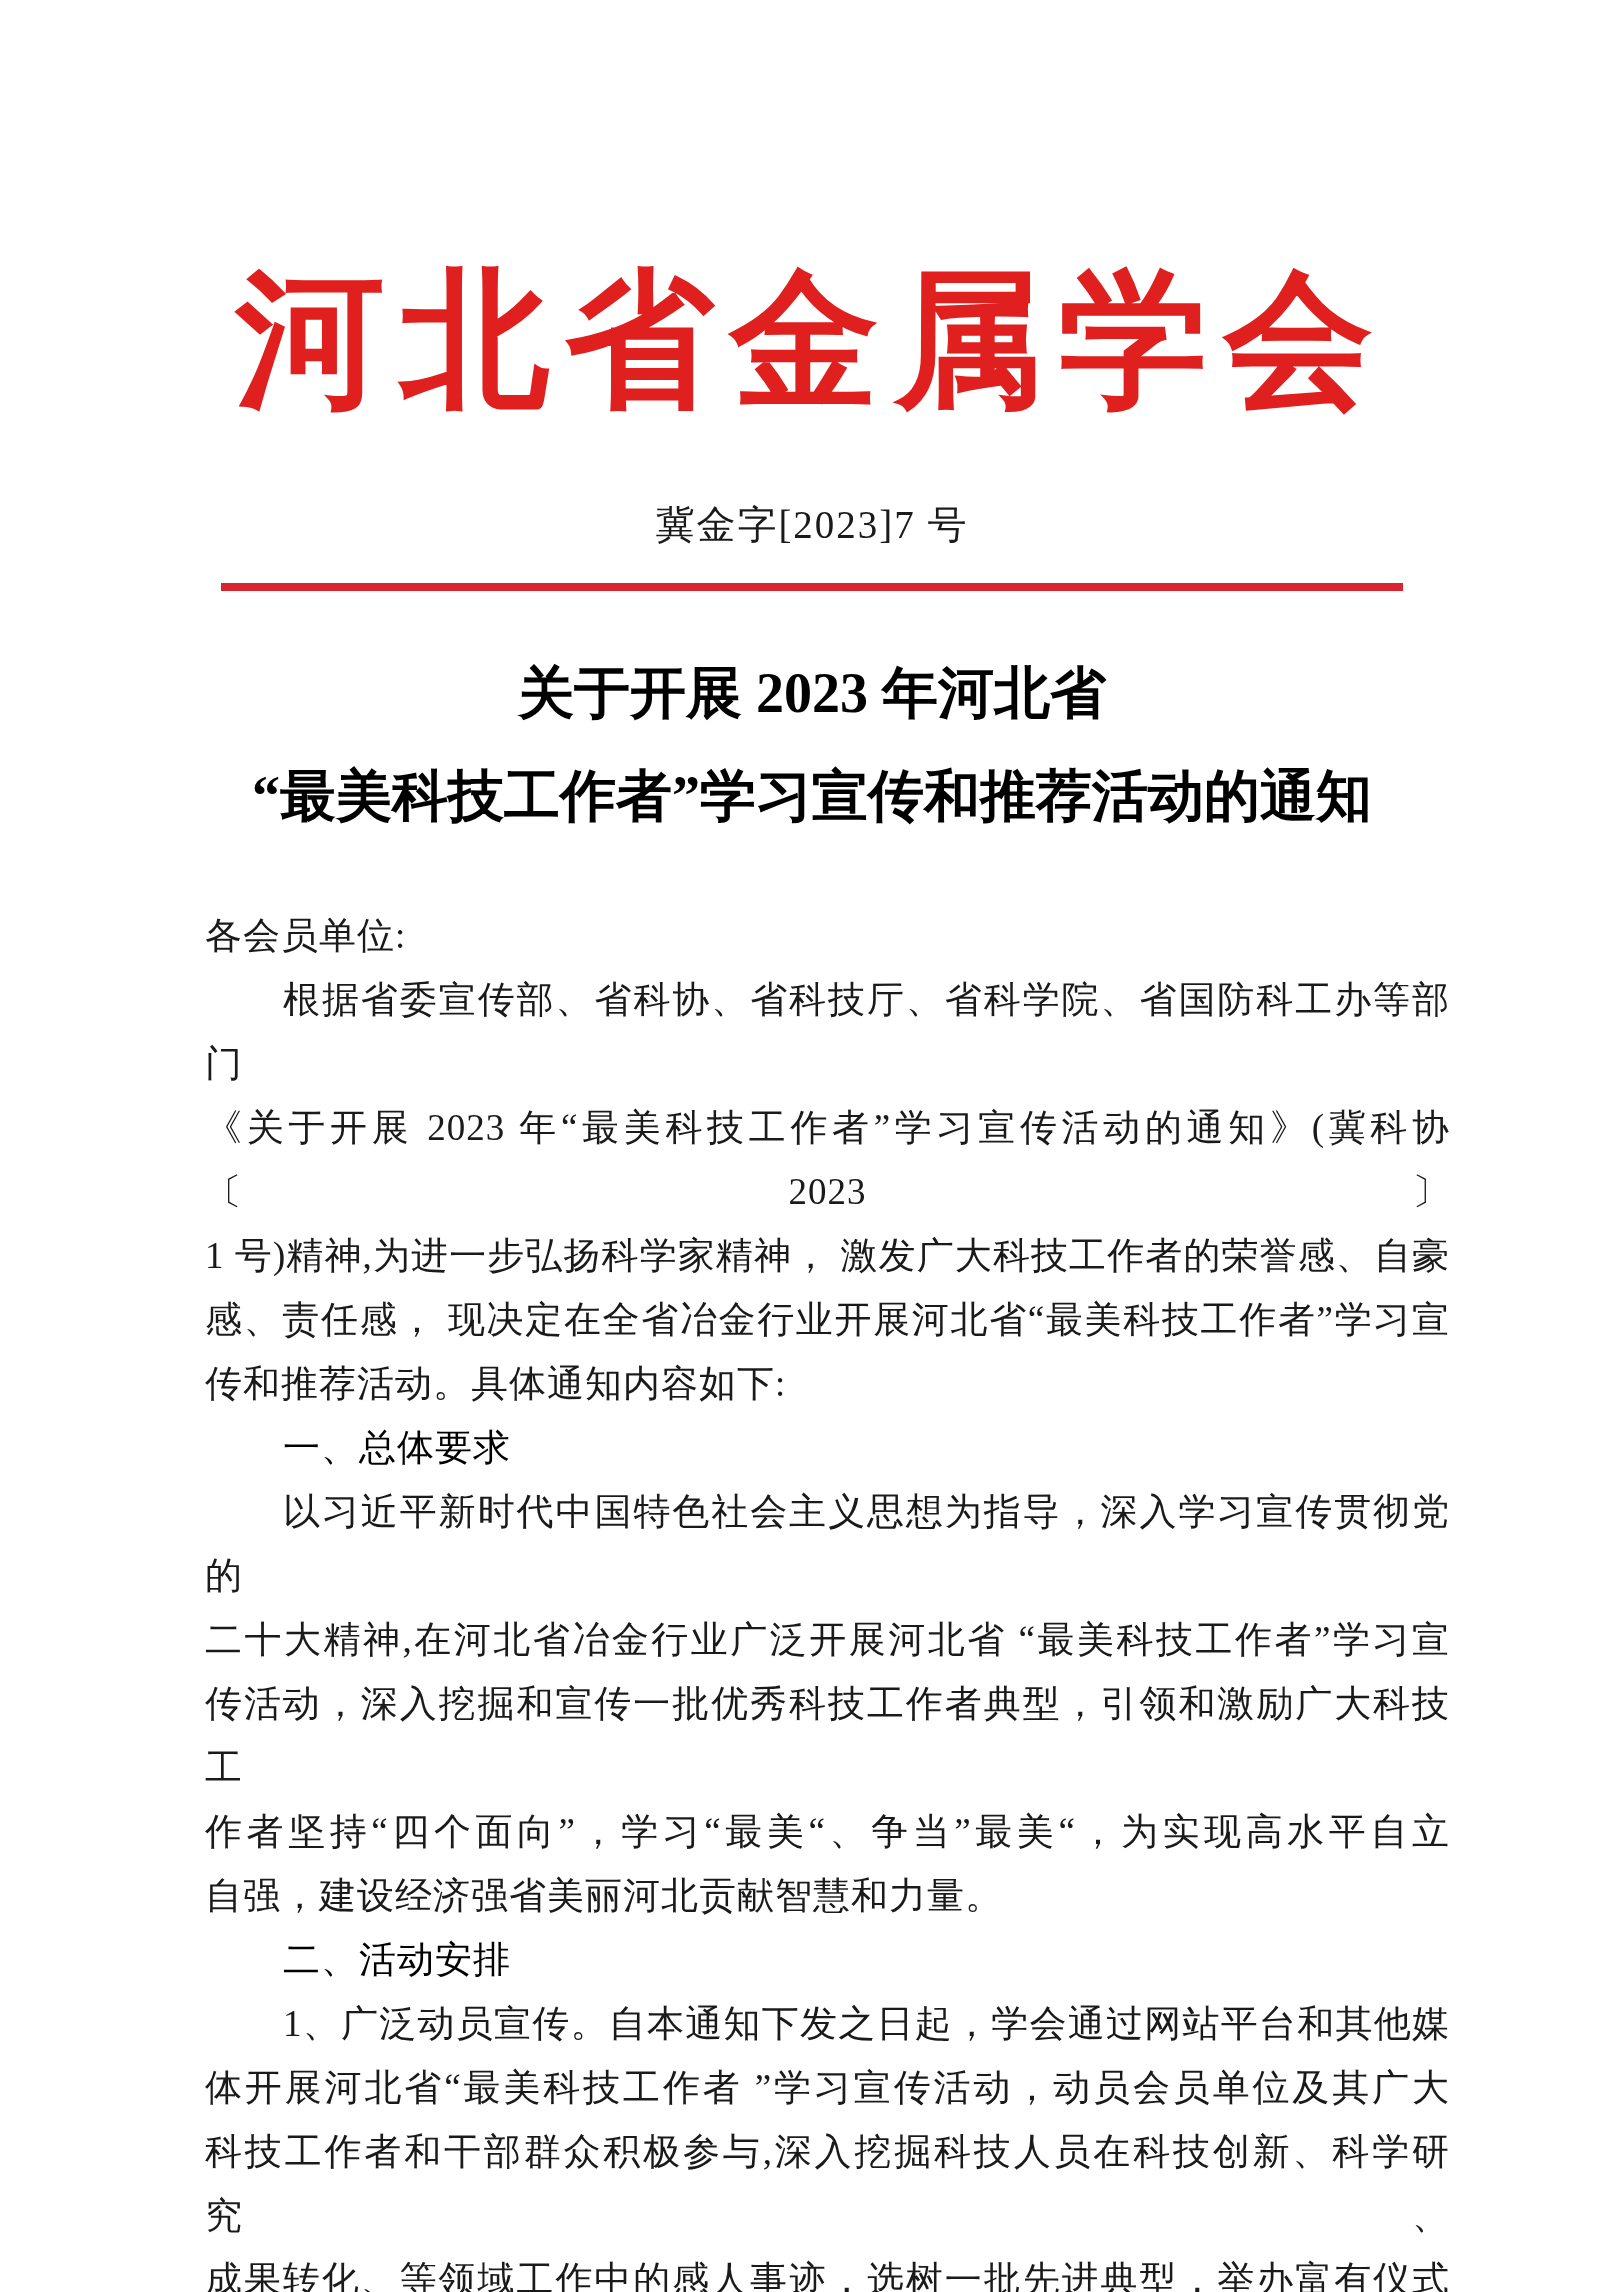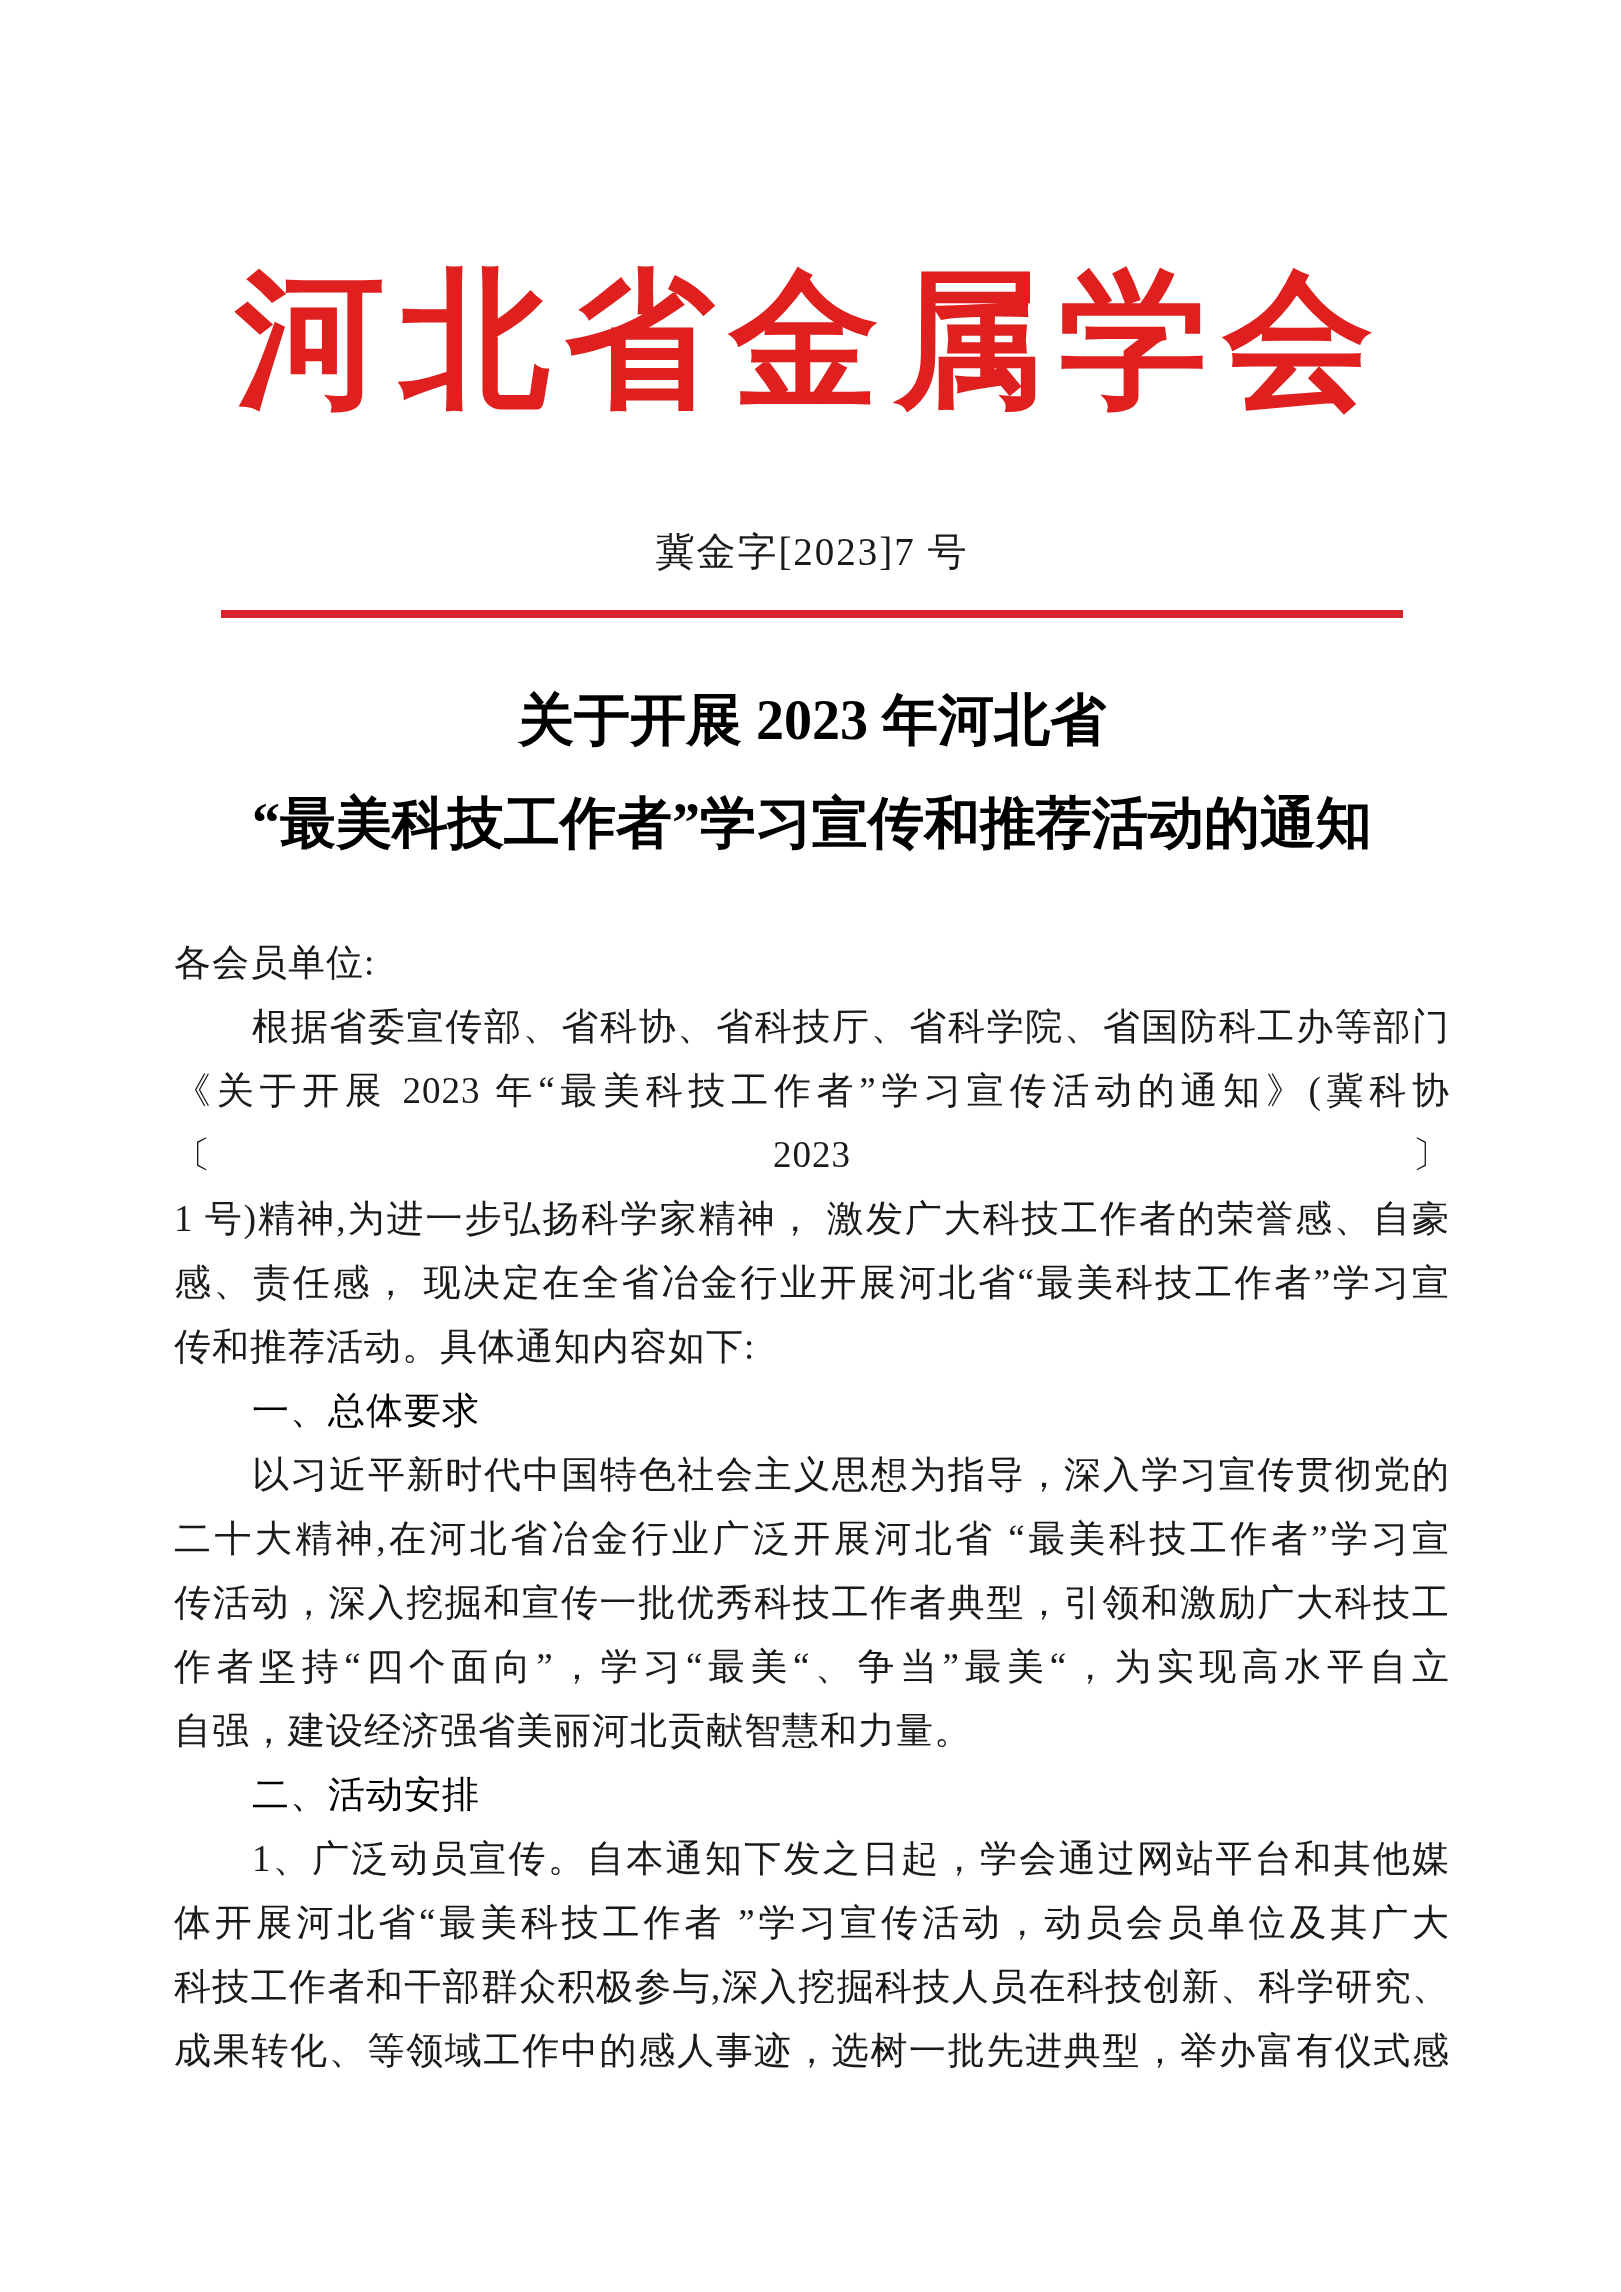--- a/index.html
+++ b/index.html
@@ -25,21 +25,21 @@
     margin-top: 257px;
     font-size: 149px;
     line-height: 167px;
     font-weight: 700;
     color: var(--red-letterhead);
     text-align: center;
     letter-spacing: 15.7px;
     white-space: nowrap;
   }
   .doc-number {
-    margin-top: 104px;
+    margin-top: 77px;
     font-size: 39px;
     line-height: 47px;
     color: var(--ink);
     text-align: center;
     letter-spacing: 2px;
   }
   .red-rule {
     margin: 35px auto 0 auto;
     width: 1182px;
     height: 7.8px;
@@ -56,20 +56,21 @@
   .doc-title .title-line { display: block; }
   .body-text {
     margin-top: 56px;
     color: var(--ink);
   }
   .line {
     font-size: 37px;
     line-height: 64px;
     color: var(--ink);
     letter-spacing: 1px;
+    margin-left: 31px;
   }
   .line.justify {
     text-align: justify;
     text-align-last: justify;
   }
   .line.indent { text-indent: 78px; }
   .line.heading {
     font-family: "Liberation Sans", "DejaVu Sans", sans-serif;
     font-weight: 400;
     color: #000000;

